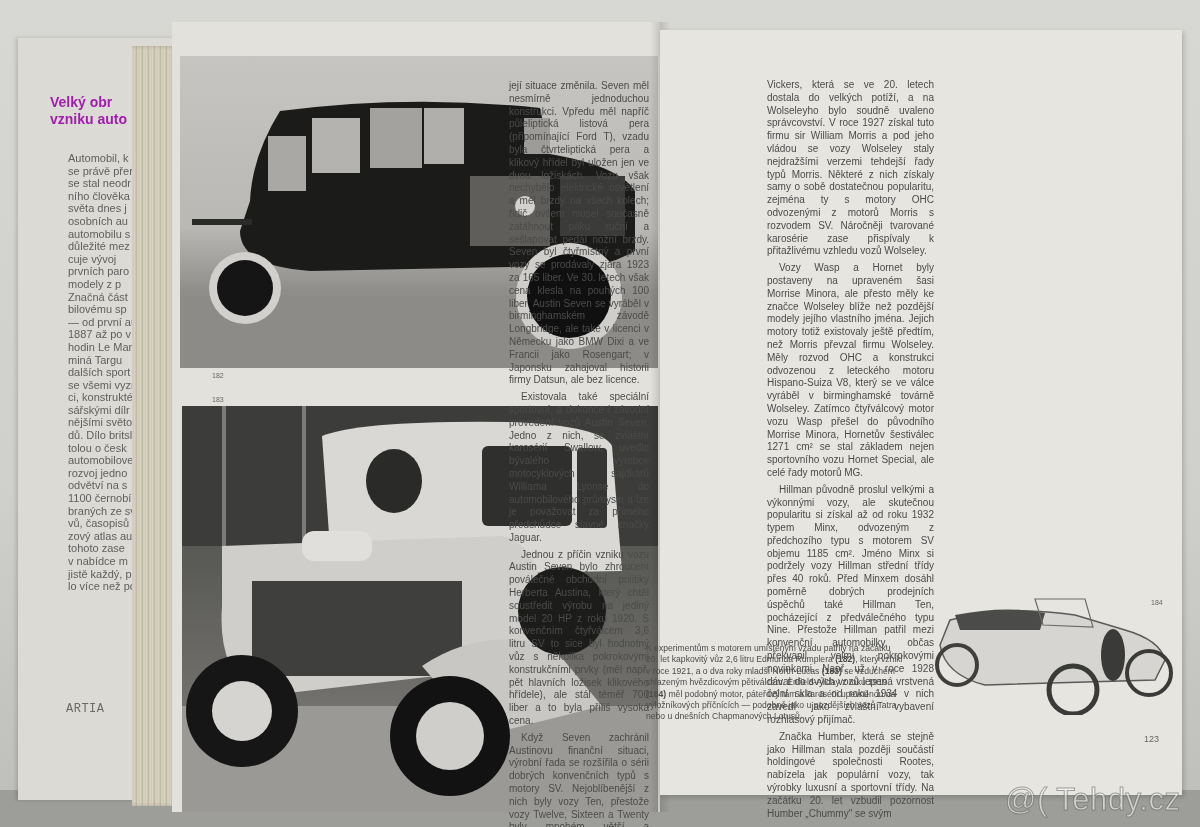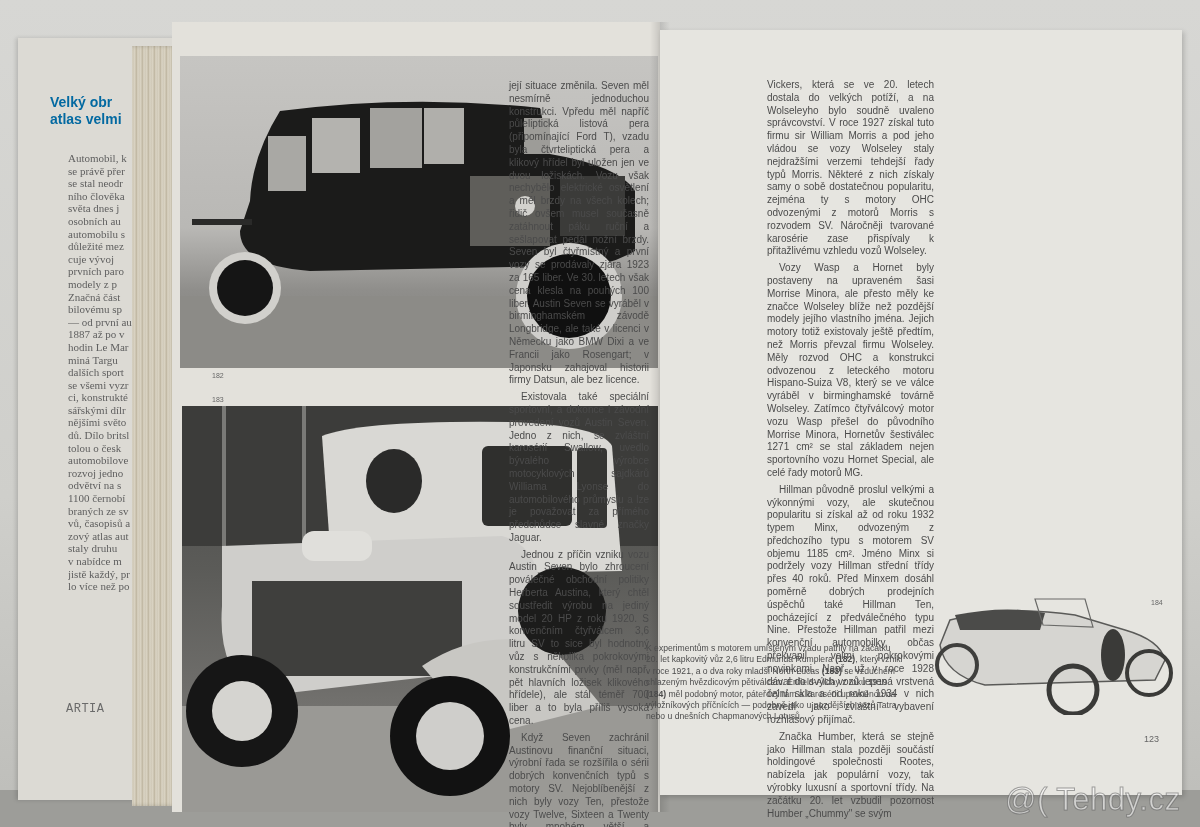--- a/index.html
+++ b/index.html
@@ -1,22 +1,22 @@
 <!DOCTYPE html>
 <html><head>
 <meta charset="utf-8">
 <style>
   html,body{margin:0;padding:0;}
   body{width:1200px;height:827px;overflow:hidden;background:#c9c9c6;position:relative;font-family:"Liberation Sans",sans-serif;}
   .backdrop{position:absolute;left:0;top:0;width:1200px;height:827px;background:linear-gradient(180deg,#d7d7d4 0%,#cfcfcb 60%,#bdbdb9 100%);}
   .table-bottom{position:absolute;left:0;top:790px;width:1200px;height:37px;background:#9d9d99;}
   
   .left-page{position:absolute;left:18px;top:38px;width:160px;height:762px;background:#dcdad4;box-shadow:-2px 0 4px rgba(0,0,0,.15);}
-  .left-title{position:absolute;left:50px;top:94px;width:90px;overflow:hidden;white-space:nowrap;font-weight:bold;font-size:14px;line-height:17px;color:#0369a1;}
-  .left-body{position:absolute;left:68px;top:152px;width:68px;overflow:hidden;font-size:11px;line-height:12.6px;color:#5f5f5f;white-space:nowrap;font-family:Liberation Serif, serif;}
+  .left-title{position:absolute;left:50px;top:94px;width:90px;overflow:hidden;white-space:nowrap;font-weight:bold;font-size:14px;line-height:17px;color:#a21caf;}
+  .left-body{position:absolute;left:68px;top:152px;width:68px;overflow:hidden;font-size:11px;line-height:12.6px;color:#5f5f5f;white-space:nowrap;}
   .left-body div{overflow:hidden;}
   .left-publisher{position:absolute;left:66px;top:702px;font-size:12px;color:#6a6a6a;letter-spacing:.5px;font-family:Liberation Mono, monospace;}
   .page-edges{position:absolute;left:132px;top:46px;width:45px;height:760px;background:repeating-linear-gradient(90deg,#d8d2c3 0px,#cfc8b6 2px,#e2dccd 3px,#b9b09a 4px,#ddd6c6 6px);box-shadow:inset -3px 0 4px rgba(0,0,0,.18);}
   
   .spread{position:absolute;left:172px;top:22px;width:1010px;height:790px;}
   .page-middle{position:absolute;left:0;top:0;width:488px;height:790px;background:#e3e1db;}
   .page-right{position:absolute;left:488px;top:8px;width:522px;height:765px;background:#e6e5e0;box-shadow:2px 2px 5px rgba(0,0,0,.18);}
   .gutter{position:absolute;left:478px;top:0;width:20px;height:790px;background:linear-gradient(90deg,rgba(0,0,0,0) 0%,rgba(0,0,0,.12) 50%,rgba(0,0,0,0) 100%);}
   
   .photo{position:absolute;overflow:hidden;}
@@ -38,21 +38,21 @@
 </style>
 </head>
 <body>
 
 <div class="backdrop"></div>
 <div class="table-bottom"></div>
 
 <div class="left-page"></div>
 <div class="left-title">
   <div>Velký obr</div>
-  <div>atlas velmi</div>
+  <div>vzniku auto</div>
 </div>
 <div class="left-body" id="left-body">
     <div style="margin-bottom: 0px;">Automobil, k</div>
     <div>se právě přer</div>
     <div>se stal neodr</div>
     <div>ního člověka</div>
     <div>světa dnes j</div>
     <div>osobních au</div>
     <div>automobilu s</div>
     <div>důležité mez</div>
@@ -72,21 +72,21 @@
     <div>nějšími světo</div>
     <div>dů. Dílo britsl</div>
     <div>tolou o česk</div>
     <div>automobilove</div>
     <div>rozvoj jedno</div>
     <div>odvětví na s</div>
     <div>1100 černobí</div>
     <div>braných ze sv</div>
     <div>vů, časopisů a</div>
     <div>zový atlas aut</div>
-    <div>staly druhu</div>
+    <div>tohoto zase</div>
     <div>v nabídce m</div>
     <div>jistě každý, pr</div>
     <div>lo více než po</div>
   </div>
 <div class="left-publisher">ARTIA</div>
 <div class="page-edges"></div>
 
 <div class="spread">
   <div class="page-middle">
     <div class="photo photo-182">

